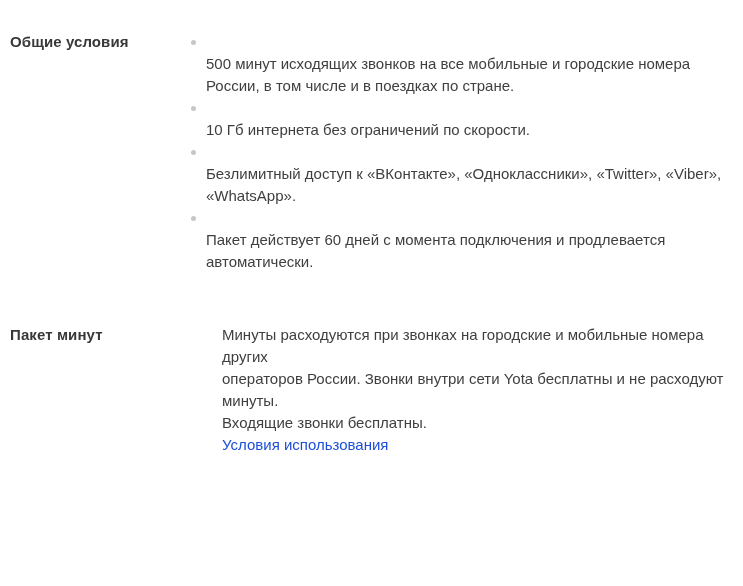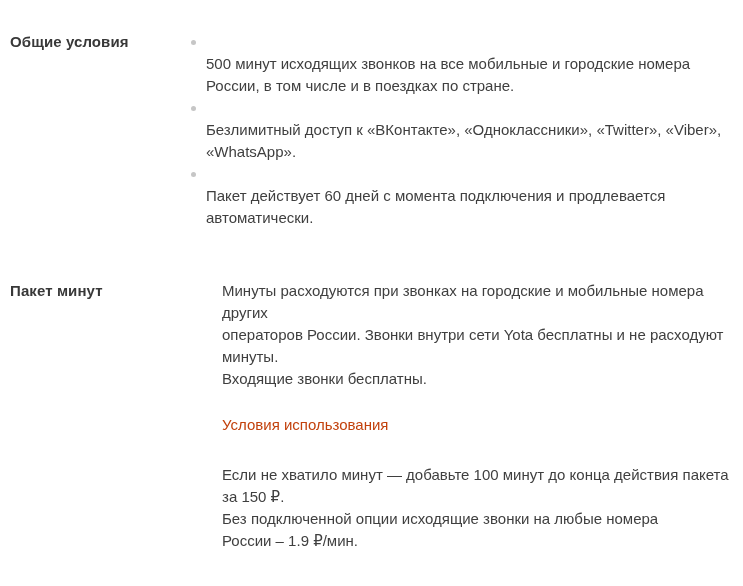--- a/index.html
+++ b/index.html
@@ -30,55 +30,55 @@
   }
   .dot {
     position: absolute;
     left: 1px;
     top: 9px;
     width: 5px;
     height: 5px;
     border-radius: 50%;
     background: #c6c6c6;
   }
-  .subheading { color: #c2410c; margin-top: 24px; }
+  .subheading { color: #1d4ed8; }
   .p-option { margin-top: 28px; }
 </style>
 </head>
 <body>
 
 <div>
 
   <section class="row">
     <div class="label">Общие условия</div>
     <div class="content">
       <ul class="bullets">
         <li>
           <span class="dot"></span><span>500 минут исходящих звонков на все мобильные и городские номера
 России, в том числе и в поездках по стране.</span>
+        </li>
+        <li>
+          <span class="dot"></span><span>10 Гб интернета без ограничений по скорости.</span>
         </li>
         <li>
           <span class="dot"></span><span>Безлимитный доступ к «ВКонтакте», «Одноклассники», «Twitter», «Viber»,
 «WhatsApp».</span>
         </li>
         <li>
           <span class="dot"></span><span>Пакет действует 60 дней с момента подключения и продлевается
 автоматически.</span>
         </li>
       </ul>
     </div>
   </section>
 
   <section class="row row-minutes">
     <div class="label">Пакет минут</div>
     <div class="content">
       <p>Минуты расходуются при звонках на городские и мобильные номера других
 операторов России. Звонки внутри сети Yota бесплатны и не расходуют минуты.
 Входящие звонки бесплатны.</p>
       <p class="subheading">Условия использования</p>
-      <p class="p-option">Если не хватило минут — добавьте 100 минут до конца действия пакета за 150 ₽.
-Без подключенной опции исходящие звонки на любые номера
-России – 1.9 ₽/мин.</p>
 
     </div>
   </section>
 
 </div>
 
 </body></html>

